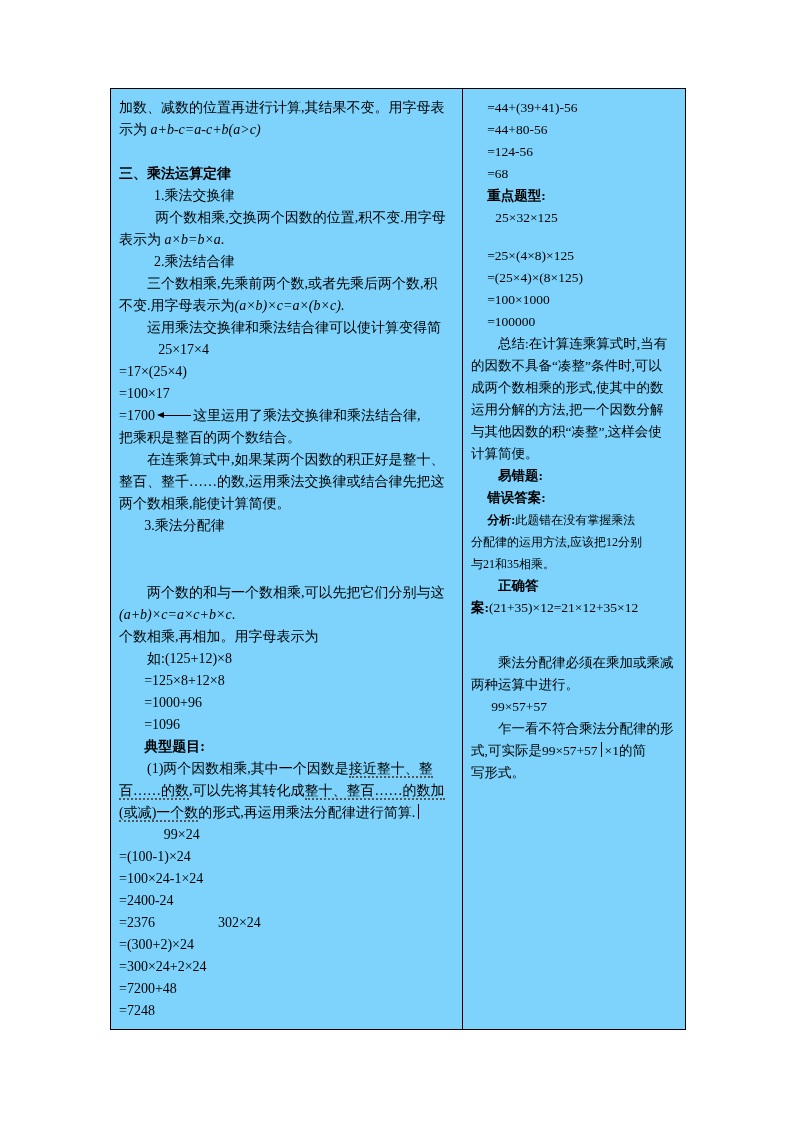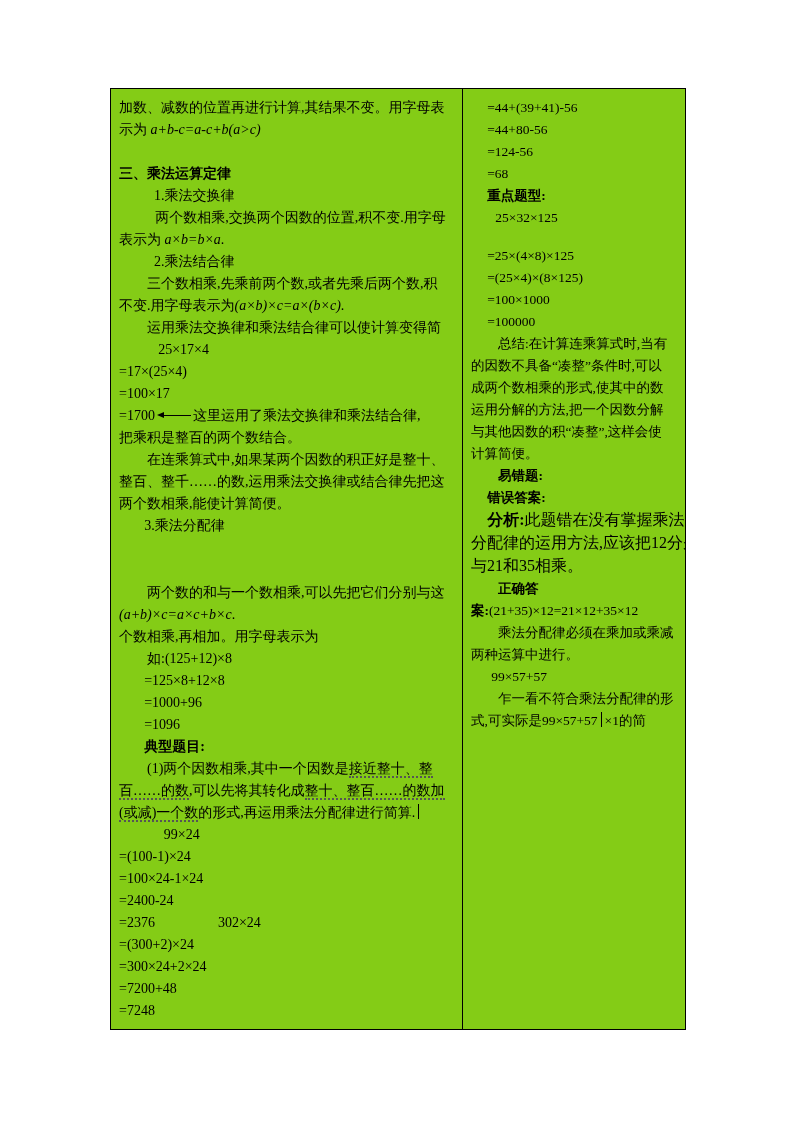--- a/index.html
+++ b/index.html
@@ -10,40 +10,40 @@
     font-family:"Liberation Serif","DejaVu Serif",serif;
     color:#000;
     overflow:hidden;
   }
   .doc-table{
     position:absolute;left:110px;top:88px;
     width:576px;height:942px;
     border:1px solid #000;
     box-sizing:border-box;
     display:flex;
-    background:#84cc16;
+    background:#7dd3fc;
   }
   .col{
     box-sizing:border-box;
     padding:8px 8px 0 8px;
     overflow:hidden;
   }
   .col-left{width:352px;border-right:1px solid #000;}
   .col-right{width:222px;}
   .line{
     font-size:14px;
     line-height:22px;
     min-height:22px;
     white-space:pre;
     color:#000;
   }
   .col-right .line{font-size:13.5px;}
   .it{font-style:italic;}
   .bd{font-weight:bold;}
-  .sm{font-size:16px;}
+  .sm{font-size:12px;}
   .dots{border-bottom:2px dotted #555;padding-bottom:0px;}
   .vbar{
     display:inline-block;width:1px;height:15px;background:#000;
     margin:0 3px;vertical-align:-2px;
   }
   .arrow-left{
     display:inline-block;width:34px;height:11px;position:relative;
     margin:0 2px;vertical-align:baseline;
   }
   .arrow-left::after{
@@ -120,20 +120,21 @@
         <div class="line"><span>运用分解的方法,把一个因数分解</span></div>
         <div class="line"><span>与其他因数的积“凑整”,这样会使</span></div>
         <div class="line"><span>计算简便。</span></div>
         <div class="line" style="padding-left: 2em;"><span class="bd">易错题:</span></div>
         <div class="line" style="padding-left: 1.2em;"><span class="bd">错误答案:</span></div>
         <div class="line" style="padding-left: 1.2em;"><span class="bd sm">分析:</span><span class="sm">此题错在没有掌握乘法</span></div>
         <div class="line"><span class="sm">分配律的运用方法,应该把12分别</span></div>
         <div class="line"><span class="sm">与21和35相乘。</span></div>
         <div class="line" style="padding-left: 2em;"><span class="bd">正确答</span></div>
         <div class="line"><span class="bd">案:</span><span>(21+35)×12=21×12+35×12</span></div>
-        <div class="line" style="padding-left: 2em;"><span>乘法分配律必须在乘加或乘减</span></div>
+        <div class="line" style="padding-left: 2em; margin-top: 33px;"><span>乘法分配律必须在乘加或乘减</span></div>
         <div class="line"><span>两种运算中进行。</span></div>
         <div class="line" style="padding-left: 1.5em;"><span>99×57+57</span></div>
         <div class="line" style="padding-left: 2em;"><span>乍一看不符合乘法分配律的形</span></div>
         <div class="line"><span>式,可实际是99×57+57</span><span class="vbar"></span><span>×1的简</span></div>
+        <div class="line"><span>写形式。</span></div>
       </div>
   </div>
 </div>
 
 </body></html>

